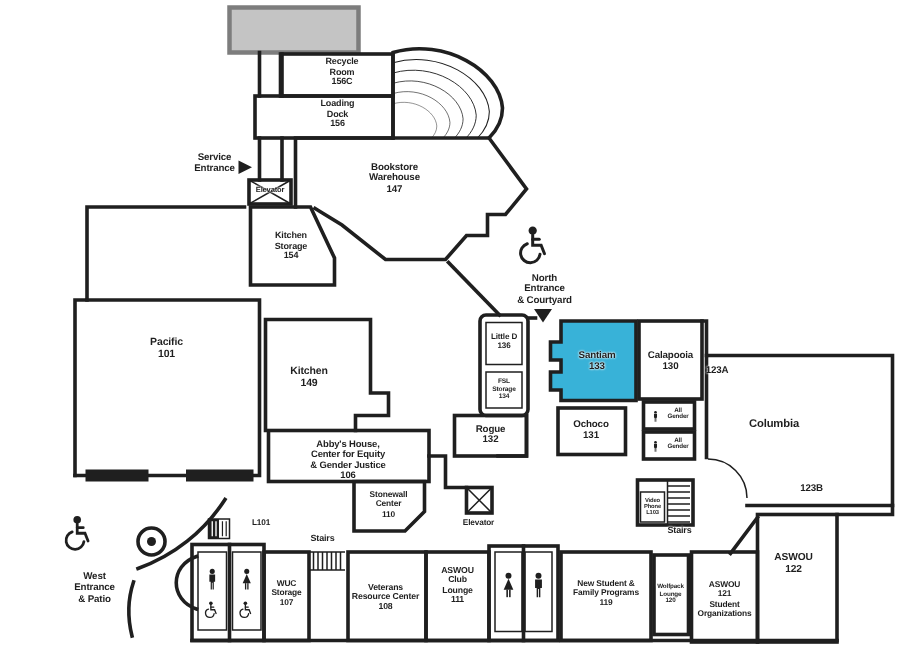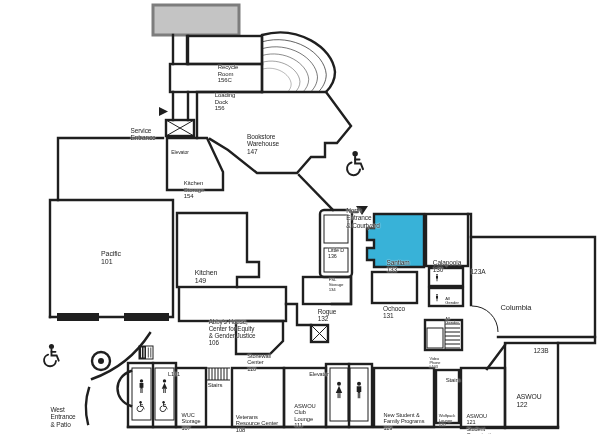--- a/index.html
+++ b/index.html
@@ -8,23 +8,23 @@
   html,body{margin:0;padding:0;background:#fff;}
   .stage{position:relative;width:600px;height:434px;background:var(--paper);overflow:hidden;
          font-family:"Liberation Sans",sans-serif;}
   .stage svg{position:absolute;left:0;top:0;}
   .wall{fill:none;stroke:var(--wall);stroke-width:2.4;stroke-linecap:square;stroke-linejoin:miter;}
   .thin{fill:none;stroke:var(--wall);stroke-width:1;}
   .hair{fill:none;stroke:var(--wall);stroke-width:.8;}
   .fillwall{fill:var(--wall);stroke:none;}
   .hl{fill:var(--highlight);stroke:var(--wall);stroke-width:2.4;stroke-linejoin:miter;}
   .wcs{fill:none;stroke:var(--wall);stroke-width:1.6;stroke-linecap:round;}
-  .lbl{position:absolute;transform:translate(-50%,-50%);font-weight:400;color:var(--wall);
-       white-space:pre-line;line-height:1.12;letter-spacing:-.1px;
-       text-shadow:0 0 1.5px #fff,0 0 1.5px #fff;margin-top:25px;}
+  .lbl{position:absolute;transform:translate(-50%,-50%);font-weight:700;color:var(--wall);
+       text-align:center;white-space:pre-line;line-height:1.12;letter-spacing:-.1px;
+       text-shadow:0 0 1.5px #fff,0 0 1.5px #fff;}
 </style>
 </head>
 <body>
 
 <div class="stage">
 
 <svg width="600" height="434" viewBox="0 0 600 434">
   <defs>
     <pattern id="dots" width="4" height="4" patternUnits="userSpaceOnUse">
       <circle cx="1" cy="1" r=".55" fill="#b9b9b9"></circle>

